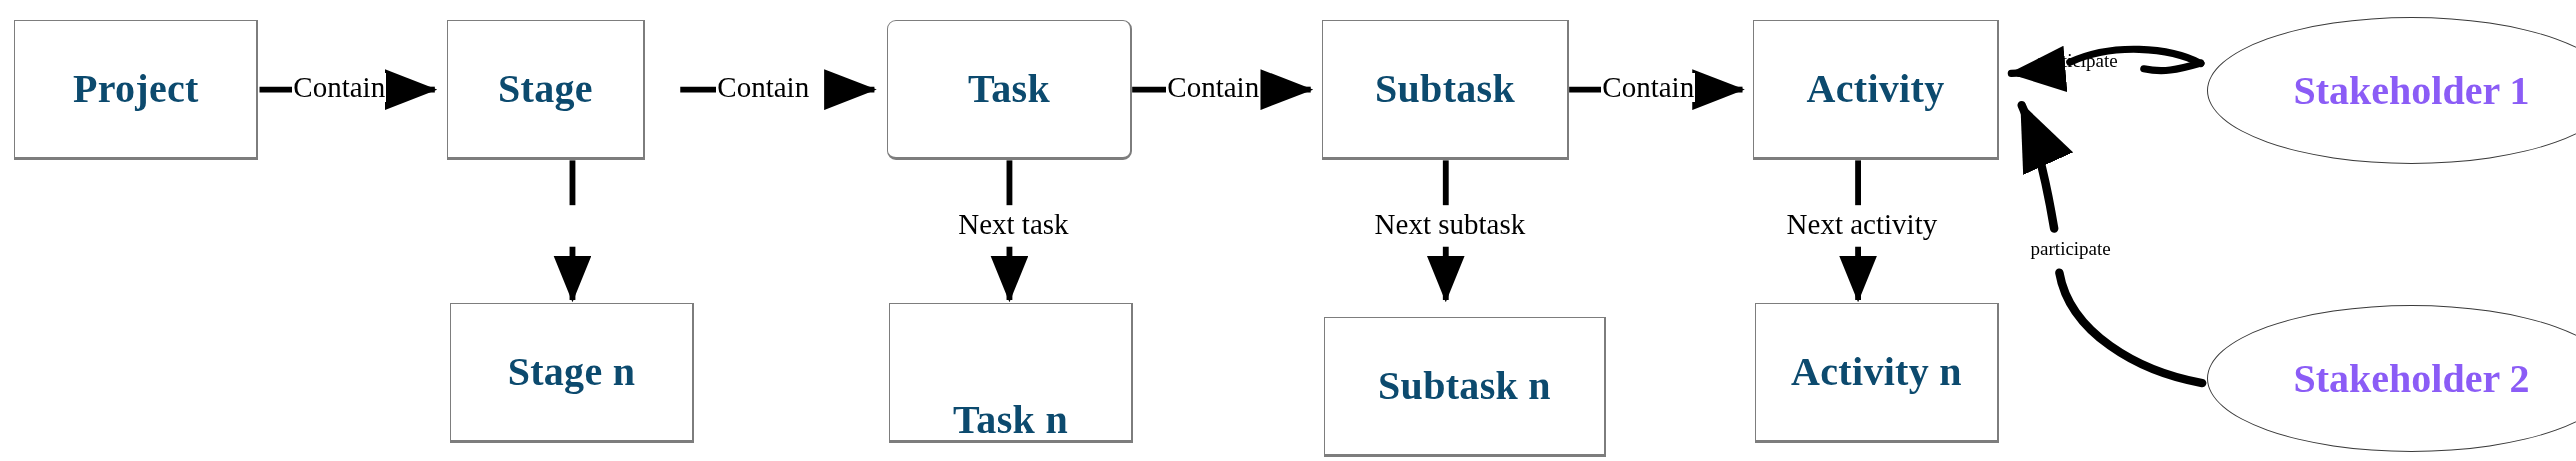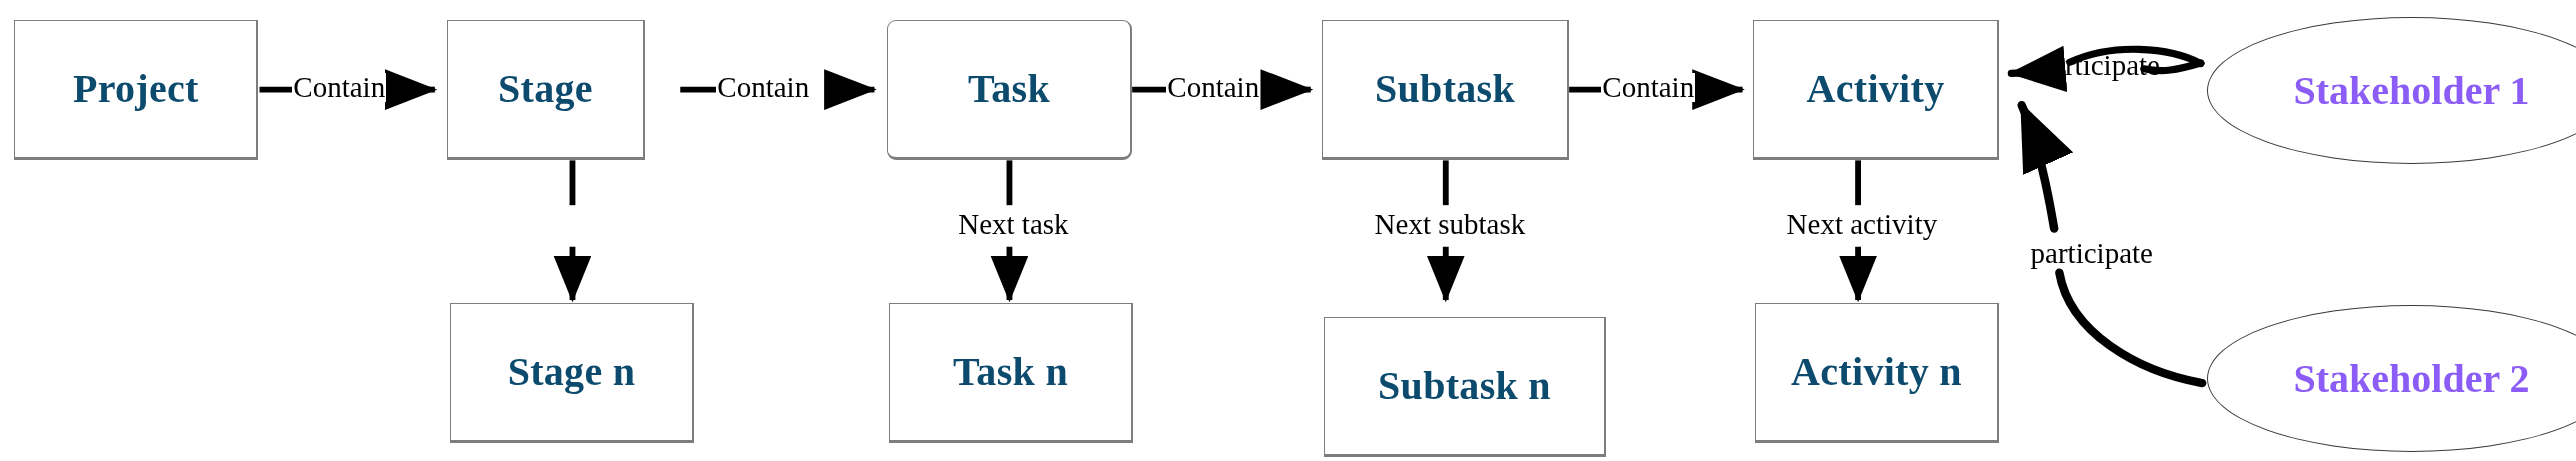--- a/index.html
+++ b/index.html
@@ -83,21 +83,21 @@
     font-weight: normal;
     padding: 0 1.3px;
   }
   .edge-label.vertical-rel {
     font-size: 29px;
     font-weight: normal;
     text-align: center;
     padding: 1.9px 3.9px;
   }
   .edge-label.participate {
-    font-size: 29px;
+    font-size: 19px;
     font-weight: normal;
     padding: 0 2.6px;
   }
 </style>
 </head>
 <body>
 
 <div id="canvas">
 
   <svg id="svg-layer" viewBox="0 0 3964 710" xmlns="http://www.w3.org/2000/svg">
@@ -173,21 +173,21 @@
   </div>
 
   <div class="node-box" style="left:1753px; top:20px; width:246px; height:140px;">
     <span class="node-label">Activity</span>
   </div>
 
   <div class="node-box" style="left:450px; top:303px; width:244px; height:140px;">
     <span class="node-label">Stage n</span>
   </div>
 
-  <div class="node-box" style="left:889px; top:303px; width:244px; height:140px;">
+  <div class="node-box" style="left:889px; top:303px; width:244px; height:140px;align-items:flex-end;">
     <span class="node-label">Task n</span>
   </div>
 
   <div class="node-box" style="left:1324px; top:317px; width:282px; height:140px;">
     <span class="node-label">Subtask n</span>
   </div>
 
   <div class="node-box" style="left:1755px; top:303px; width:244px; height:140px;">
     <span class="node-label">Activity n</span>
   </div>

